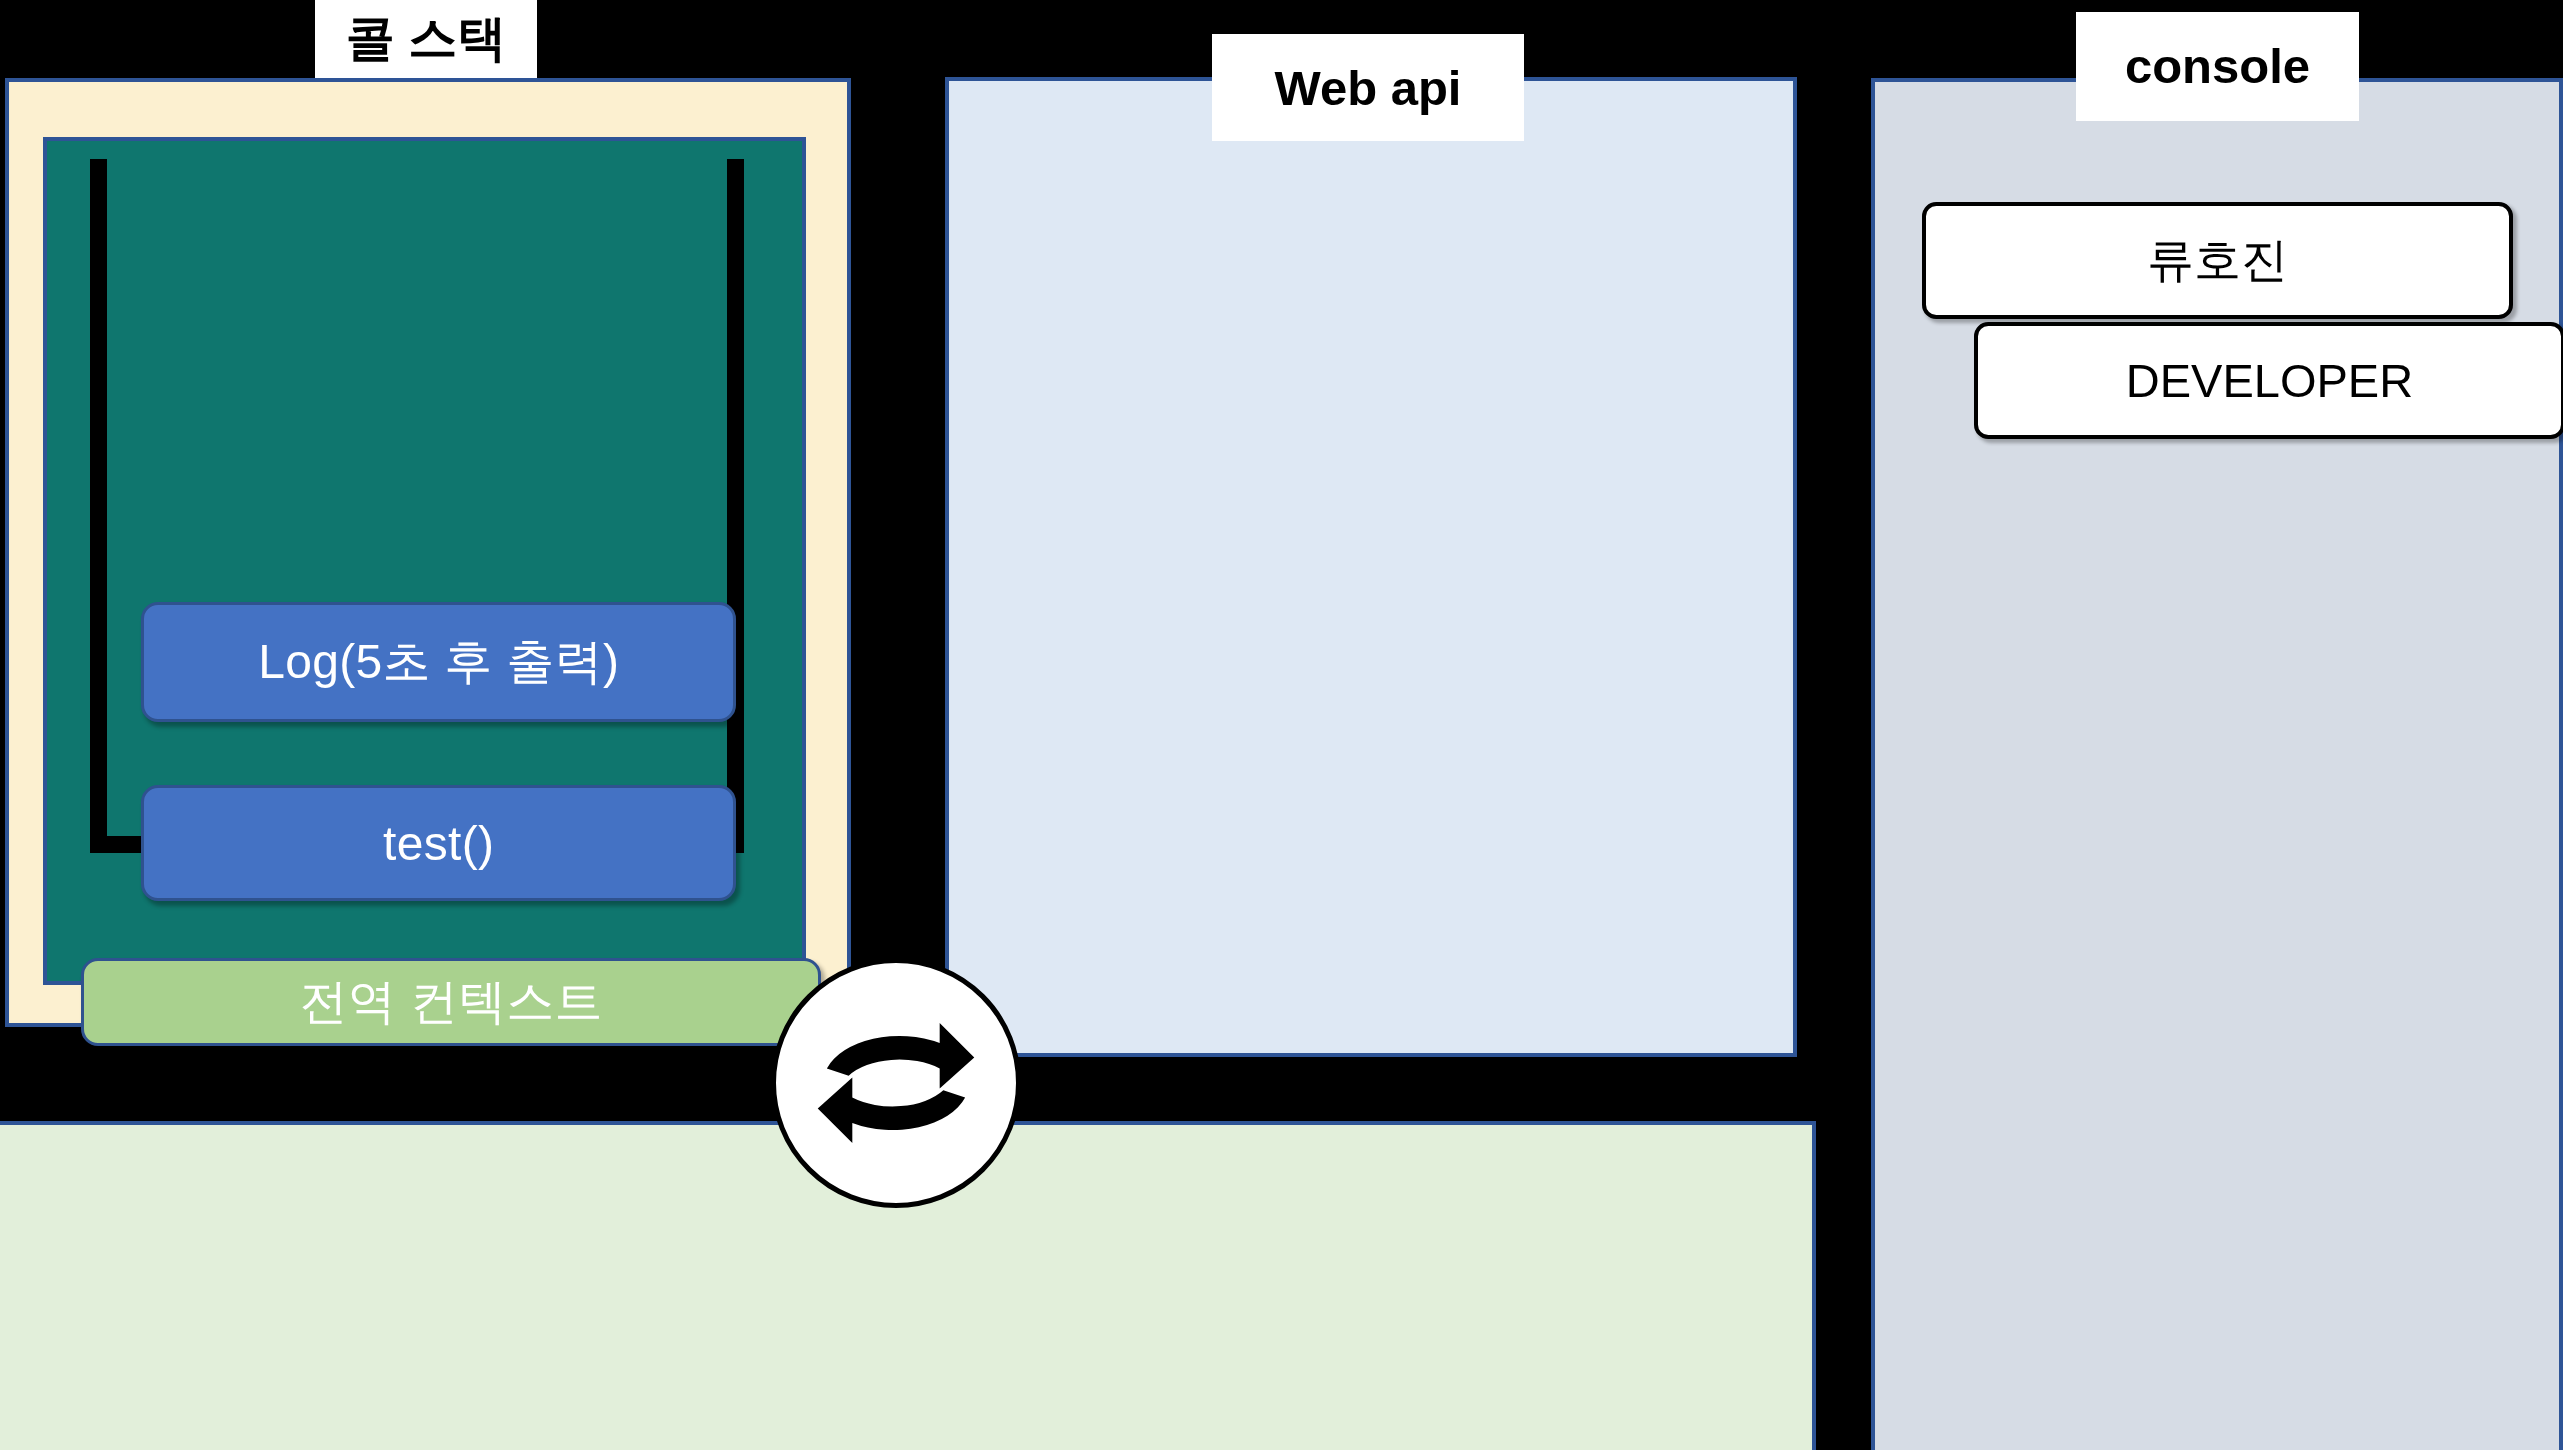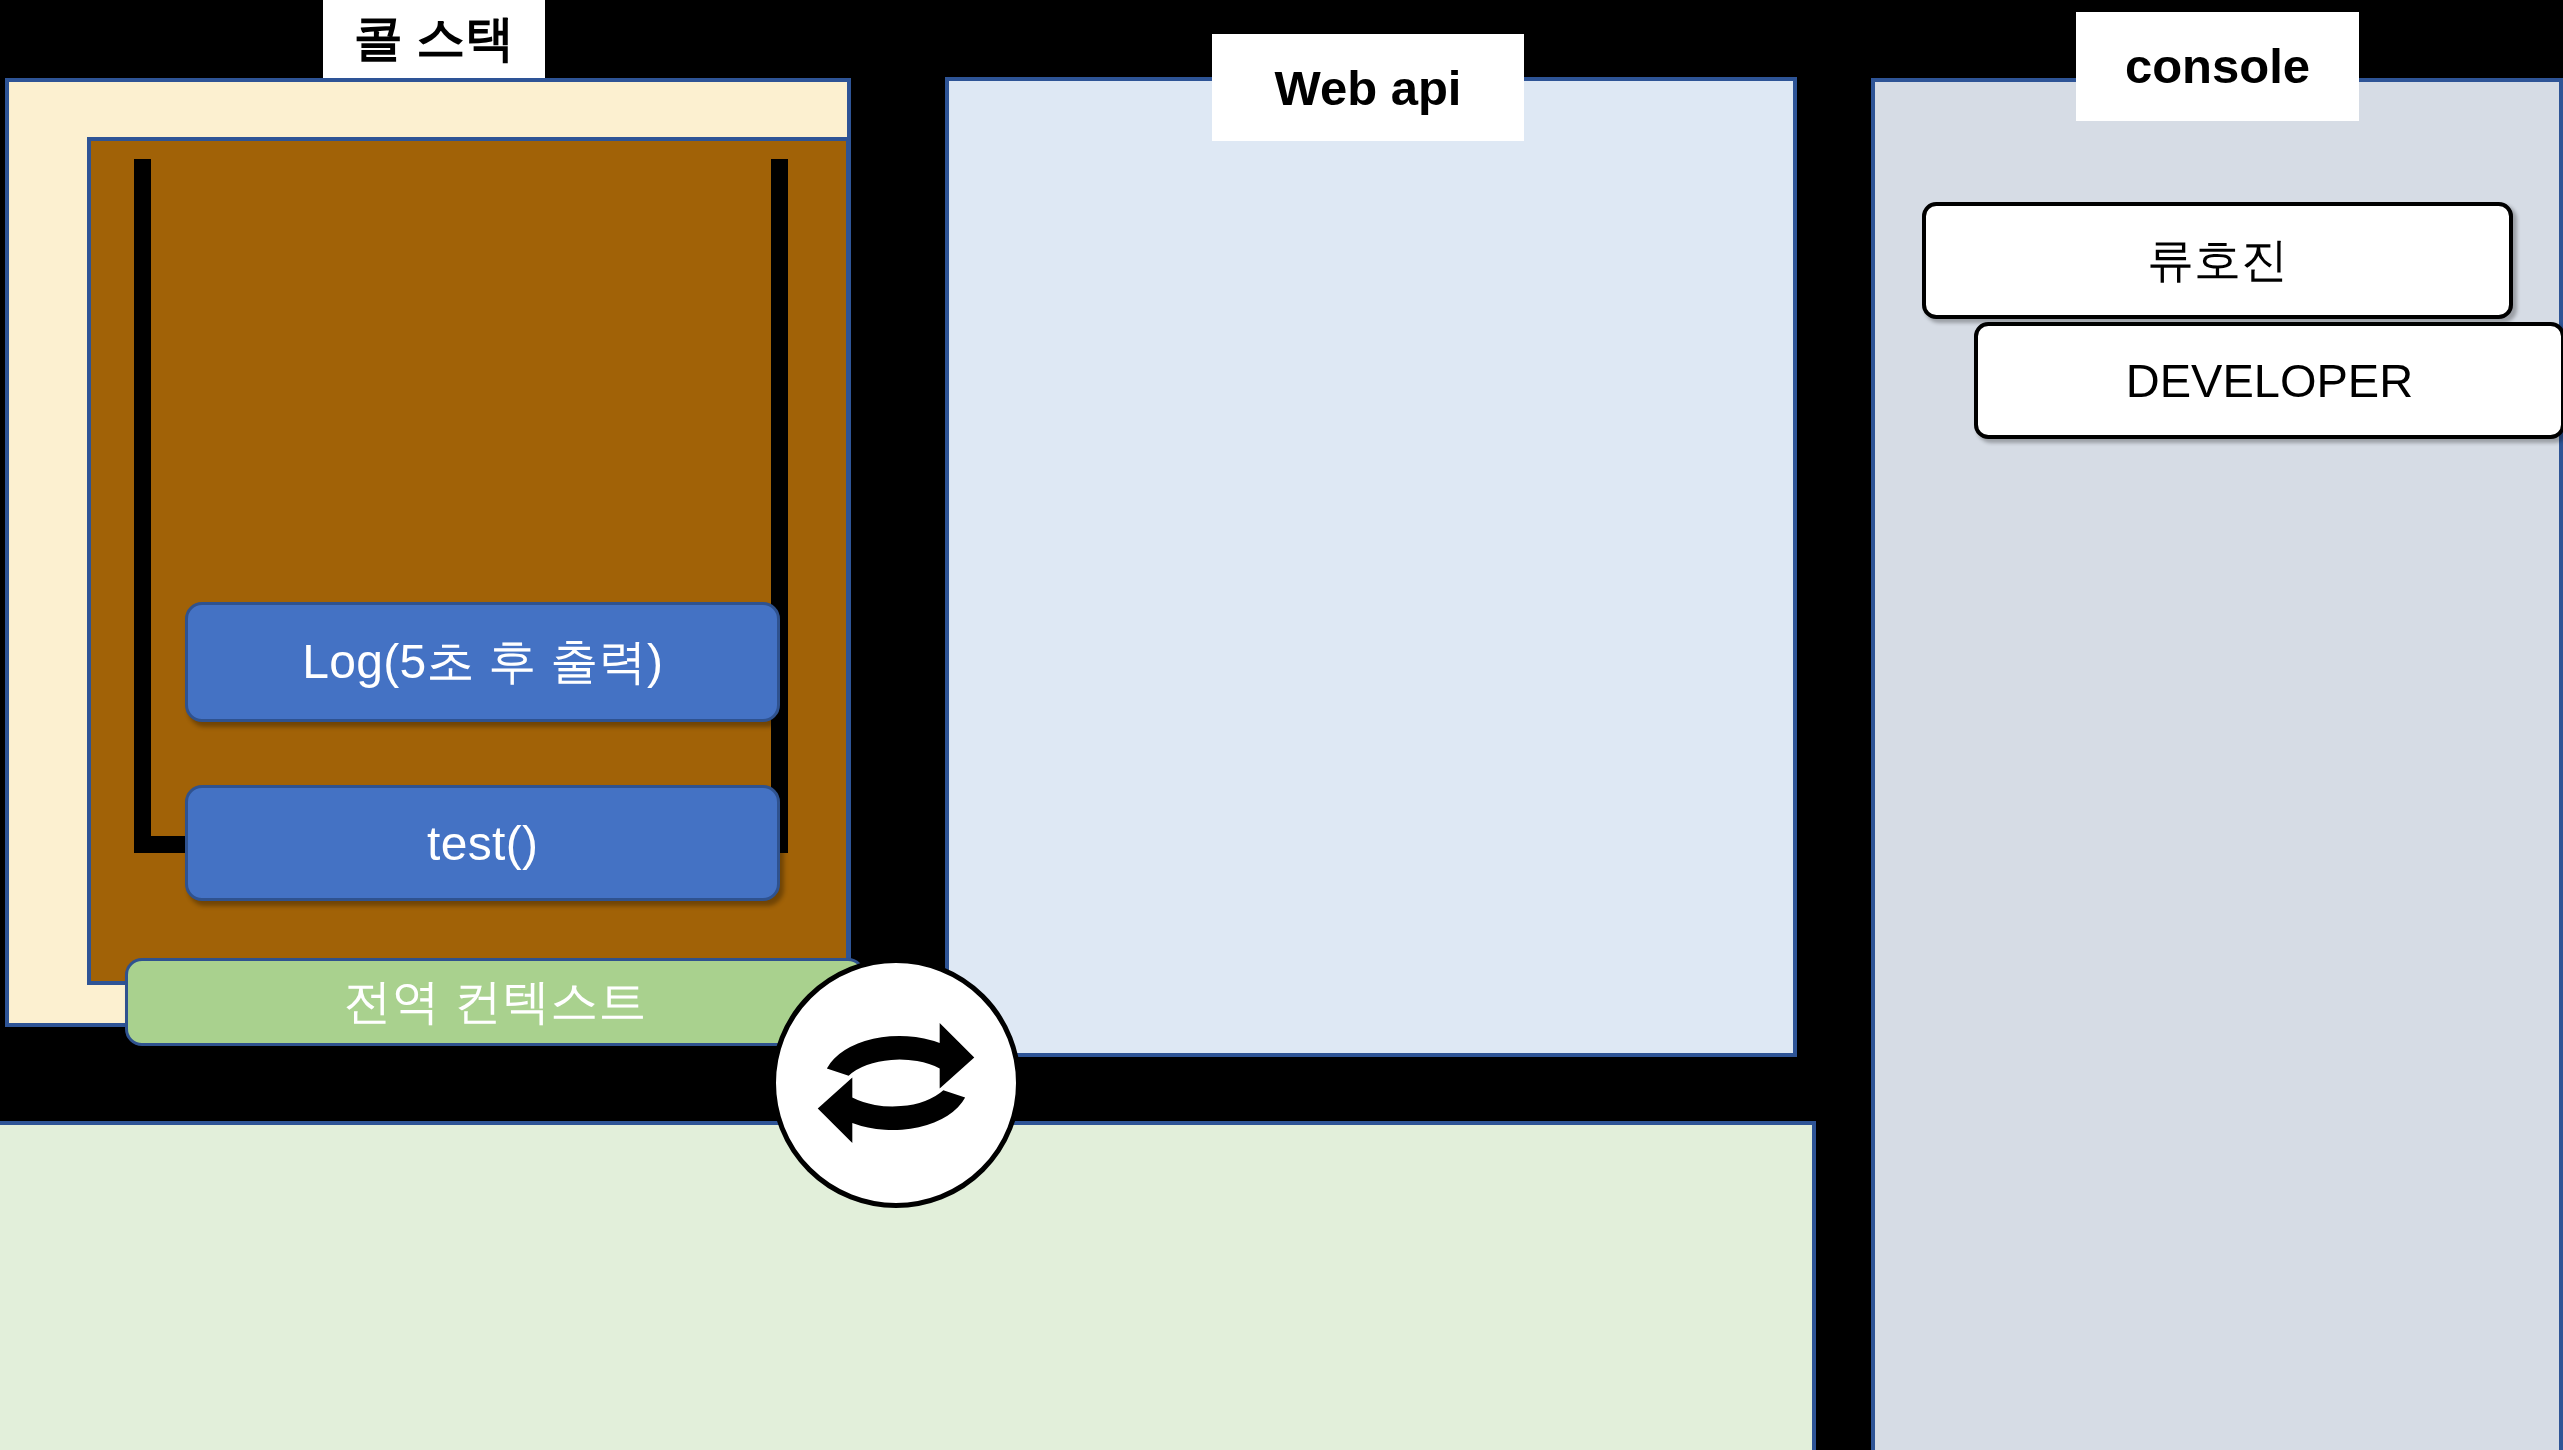--- a/index.html
+++ b/index.html
@@ -24,23 +24,22 @@
     border: 4.5px solid #2E5496;
   }
   #callstack-panel {
     left: 5.2px; top: 78px; width: 846px; height: 949px;
     background: #FCF0D0;
   }
   #callstack-inner {
     position: absolute;
     box-sizing: border-box;
     left: 34px; top: 55px; width: 763px; height: 848px;
-    background: #a16207;
+    background: #0f766e;
     border: 4.5px solid #2E5496;
-    margin-left: 44px;
   }
   
   .ubar { position: absolute; background: #000000; }
   #ubar-left   { left: 43px;  top: 17.5px;  width: 17px; height: 694px; }
   #ubar-right  { left: 680px; top: 17.5px; width: 17px; height: 694px; }
   #ubar-bottom { left: 43px;  top: 695px; width: 654px; height: 17px; }
 
   
   .frame {
     position: absolute;
@@ -98,21 +97,21 @@
     box-sizing: border-box;
     background: #FFFFFF;
     display: flex;
     align-items: center;
     justify-content: center;
     color: #000000;
     font-weight: bold;
     font-size: 49px;
     white-space: nowrap;
   }
-  #title-callstack { left: 315px;  top: 0px;    width: 222px; height: 78px; margin-left: 8px; }
+  #title-callstack { left: 315px;  top: 0px;    width: 222px; height: 78px; }
   #title-webapi    { left: 1212px; top: 34px;   width: 312px; height: 107px; }
   #title-console   { left: 2076px; top: 11.7px;   width: 283px; height: 109px; }
   #title-taskqueue { left: 0px;    top: 1064px; width: 281px; height: 92px; }
 
   
   #event-loop {
     position: absolute;
     left: 771px; top: 958px;
     width: 240px; height: 240px;
     background: #FFFFFF;

